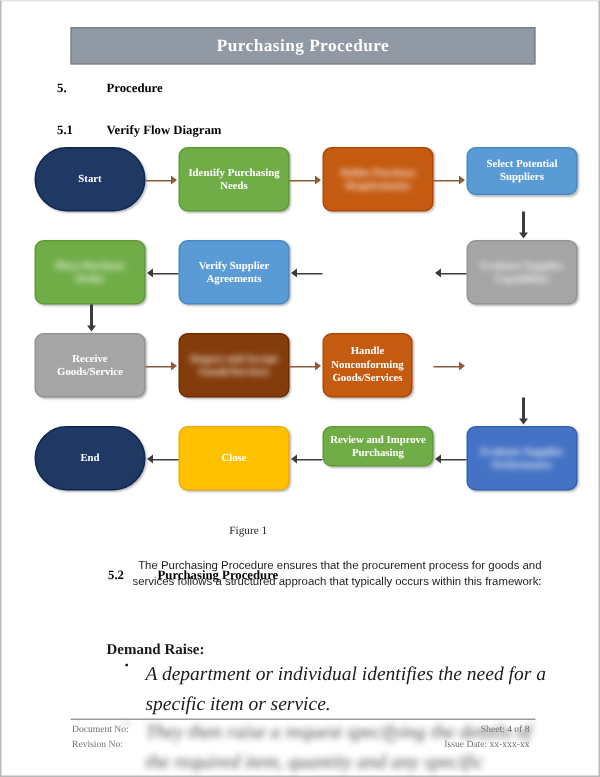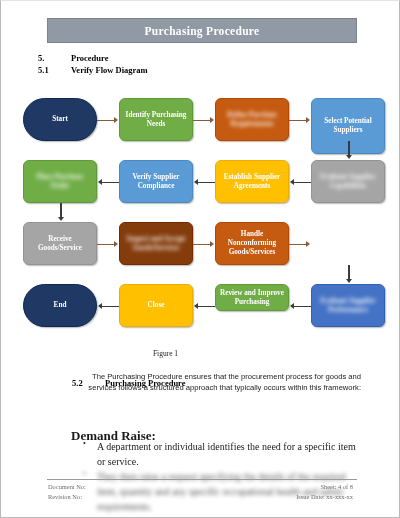--- a/index.html
+++ b/index.html
@@ -13,21 +13,21 @@
           background:#9199a5;border:1px solid #7d838d;box-sizing:border-box;
           display:flex;align-items:center;justify-content:center;}
   .banner-title{color:#ffffff;font-size:11.5px;font-weight:bold;letter-spacing:.3px;
                 font-family:"Liberation Serif",serif;}
 
   
   .h-row{position:absolute;display:flex;font-weight:bold;font-size:8.5px;
          font-family:"Liberation Serif",serif;color:#000;}
   .h-num{width:33px;flex:none;}
   #h5{left:37px;top:52px;}
-  #h51{left:37px;top:64px;}
+  #h51{left:37px;top:80px;}
   #h52{left:37px;top:377px;padding-left:34px;}
 
   
   .chart{position:absolute;left:18px;top:95px;width:370px;height:250px;}
   .node{position:absolute;box-sizing:border-box;display:flex;align-items:center;
         justify-content:center;text-align:center;color:#fff;font-weight:bold;
         font-size:7.2px;line-height:1.22;font-family:"Liberation Serif",serif;
         border-radius:6px;padding:2px 3px;
         box-shadow:1px 1px 1.5px rgba(0,0,0,.28);}
   .node.term{border-radius:26px;}
@@ -42,25 +42,25 @@
   .arrow.right.brown{border-left-color:#8a5a3b;}
   .arrow.left{border-top:3px solid transparent;border-bottom:3px solid transparent;border-right:4px solid #3b3b3b;}
   .arrow.down{border-left:3px solid transparent;border-right:3px solid transparent;border-top:4px solid #3b3b3b;}
 
   .figcap{position:absolute;left:0;top:348px;width:329px;text-align:center;
           font-size:7.5px;font-family:"Liberation Serif",serif;color:#222;}
 
   
   .para{position:absolute;left:70px;top:370px;width:290px;font-size:7.6px;
         line-height:1.45;font-family:Liberation Sans, sans-serif;color:#1a1a1a;text-align:right;}
-  .demand{position:absolute;left:70px;top:427px;font-size:13px;font-weight:bold;
+  .demand{position:absolute;left:70px;top:427px;font-size:10px;font-weight:bold;
           font-family:"Liberation Serif",serif;}
   .bullets{position:absolute;left:78px;top:438px;width:285px;margin:0;padding:0;list-style:none;}
-  .bullets li{position:relative;padding-left:18px;font-size:10px;line-height:1.5;
-              font-family:"Liberation Serif",serif;color:#1a1a1a;}
+  .bullets li{position:relative;padding-left:18px;font-size:13px;line-height:1.5;
+              font-family:"Liberation Serif",serif;color:#1a1a1a;font-style:italic;}
   .bullets li:before{content:"\2022";position:absolute;left:4px;top:-1px;font-size:8px;}
   .bullets li.blurred{filter:blur(2.2px);opacity:.8;}
 
   
   .foot-rule{position:absolute;left:46px;top:478px;width:310px;height:1px;background:#9a9a9a;}
   .foot{position:absolute;top:481px;font-size:6.4px;line-height:1.55;color:#6f6f6f;
         font-family:"Liberation Serif",serif;}
   .foot.left{left:47px;text-align:left;}
   .foot.right{right:46px;text-align:right;}
 </style>
@@ -85,42 +85,39 @@
   <div class="chart" id="chart">
       <div class="node" style="left: 100px; top: 2px; width: 74px; height: 43px; background: rgb(112, 173, 71); border: 1px solid rgb(94, 155, 53);">
         <span class="lbl">Identify Purchasing Needs</span>
       </div>
       <div class="node term" style="left: 4px; top: 2px; width: 74px; height: 43px; background: rgb(31, 56, 100); border: 1px solid rgb(13, 38, 82);">
         <span class="lbl">Start</span>
       </div>
       <div class="node blur" style="left: 196px; top: 2px; width: 74px; height: 43px; background: rgb(197, 90, 17); border: 1px solid rgb(179, 72, 0);">
         <span class="lbl">Define Purchase Requirements</span>
       </div>
-      <div class="node" style="left: 292px; top: 2px; width: 74px; height: 56px; background: rgb(91, 155, 213); border: 1px solid rgb(73, 137, 195);">
+      <div class="node" style="left: 292px; top: 2px; width: 74px; height: 32px; background: rgb(91, 155, 213); border: 1px solid rgb(73, 137, 195);">
         <span class="lbl">Select Potential Suppliers</span>
       </div>
       <div class="node blur" style="left: 292px; top: 64px; width: 74px; height: 43px; background: rgb(165, 165, 165); border: 1px solid rgb(147, 147, 147);">
         <span class="lbl">Evaluate Supplier Capabilities</span>
       </div>
-      <div class="node" style="left: 196px; top: 64px; width: 74px; height: 43px; background: rgb(255, 192, 0); border: 1px solid rgb(237, 174, 0);">
-        <span class="lbl">Establish Supplier Agreements</span>
-      </div>
       <div class="node" style="left: 100px; top: 64px; width: 74px; height: 43px; background: rgb(91, 155, 213); border: 1px solid rgb(73, 137, 195);">
-        <span class="lbl">Verify Supplier Compliance</span>
+        <span class="lbl">Verify Supplier Agreements</span>
       </div>
       <div class="node blur" style="left: 4px; top: 64px; width: 74px; height: 43px; background: rgb(112, 173, 71); border: 1px solid rgb(94, 155, 53);">
         <span class="lbl">Place Purchase Order</span>
       </div>
       <div class="node" style="left: 4px; top: 126px; width: 74px; height: 43px; background: rgb(165, 165, 165); border: 1px solid rgb(147, 147, 147);">
         <span class="lbl">Receive Goods/Service</span>
       </div>
       <div class="node blur" style="left: 100px; top: 126px; width: 74px; height: 43px; background: rgb(132, 60, 12); border: 1px solid rgb(114, 42, 0);">
         <span class="lbl">Inspect and Accept Goods/Services</span>
       </div>
-      <div class="node" style="left: 196px; top: 126px; width: 74px; height: 43px; background: rgb(197, 90, 17); border: 1px solid rgb(179, 72, 0);">
+      <div class="node" style="left: 196px; top: 126px; width: 60px; height: 43px; background: rgb(197, 90, 17); border: 1px solid rgb(179, 72, 0);">
         <span class="lbl">Handle Nonconforming Goods/Services</span>
       </div>
       <div class="node blur" style="left: 292px; top: 188px; width: 74px; height: 43px; background: rgb(68, 114, 196); border: 1px solid rgb(50, 96, 178);">
         <span class="lbl">Evaluate Supplier Performance</span>
       </div>
       <div class="node" style="left: 196px; top: 188px; width: 74px; height: 27px; background: rgb(112, 173, 71); border: 1px solid rgb(94, 155, 53);">
         <span class="lbl">Review and Improve Purchasing</span>
       </div>
       <div class="node term" style="left: 4px; top: 188px; width: 74px; height: 43px; background: rgb(31, 56, 100); border: 1px solid rgb(13, 38, 82);">
         <span class="lbl">End</span>

